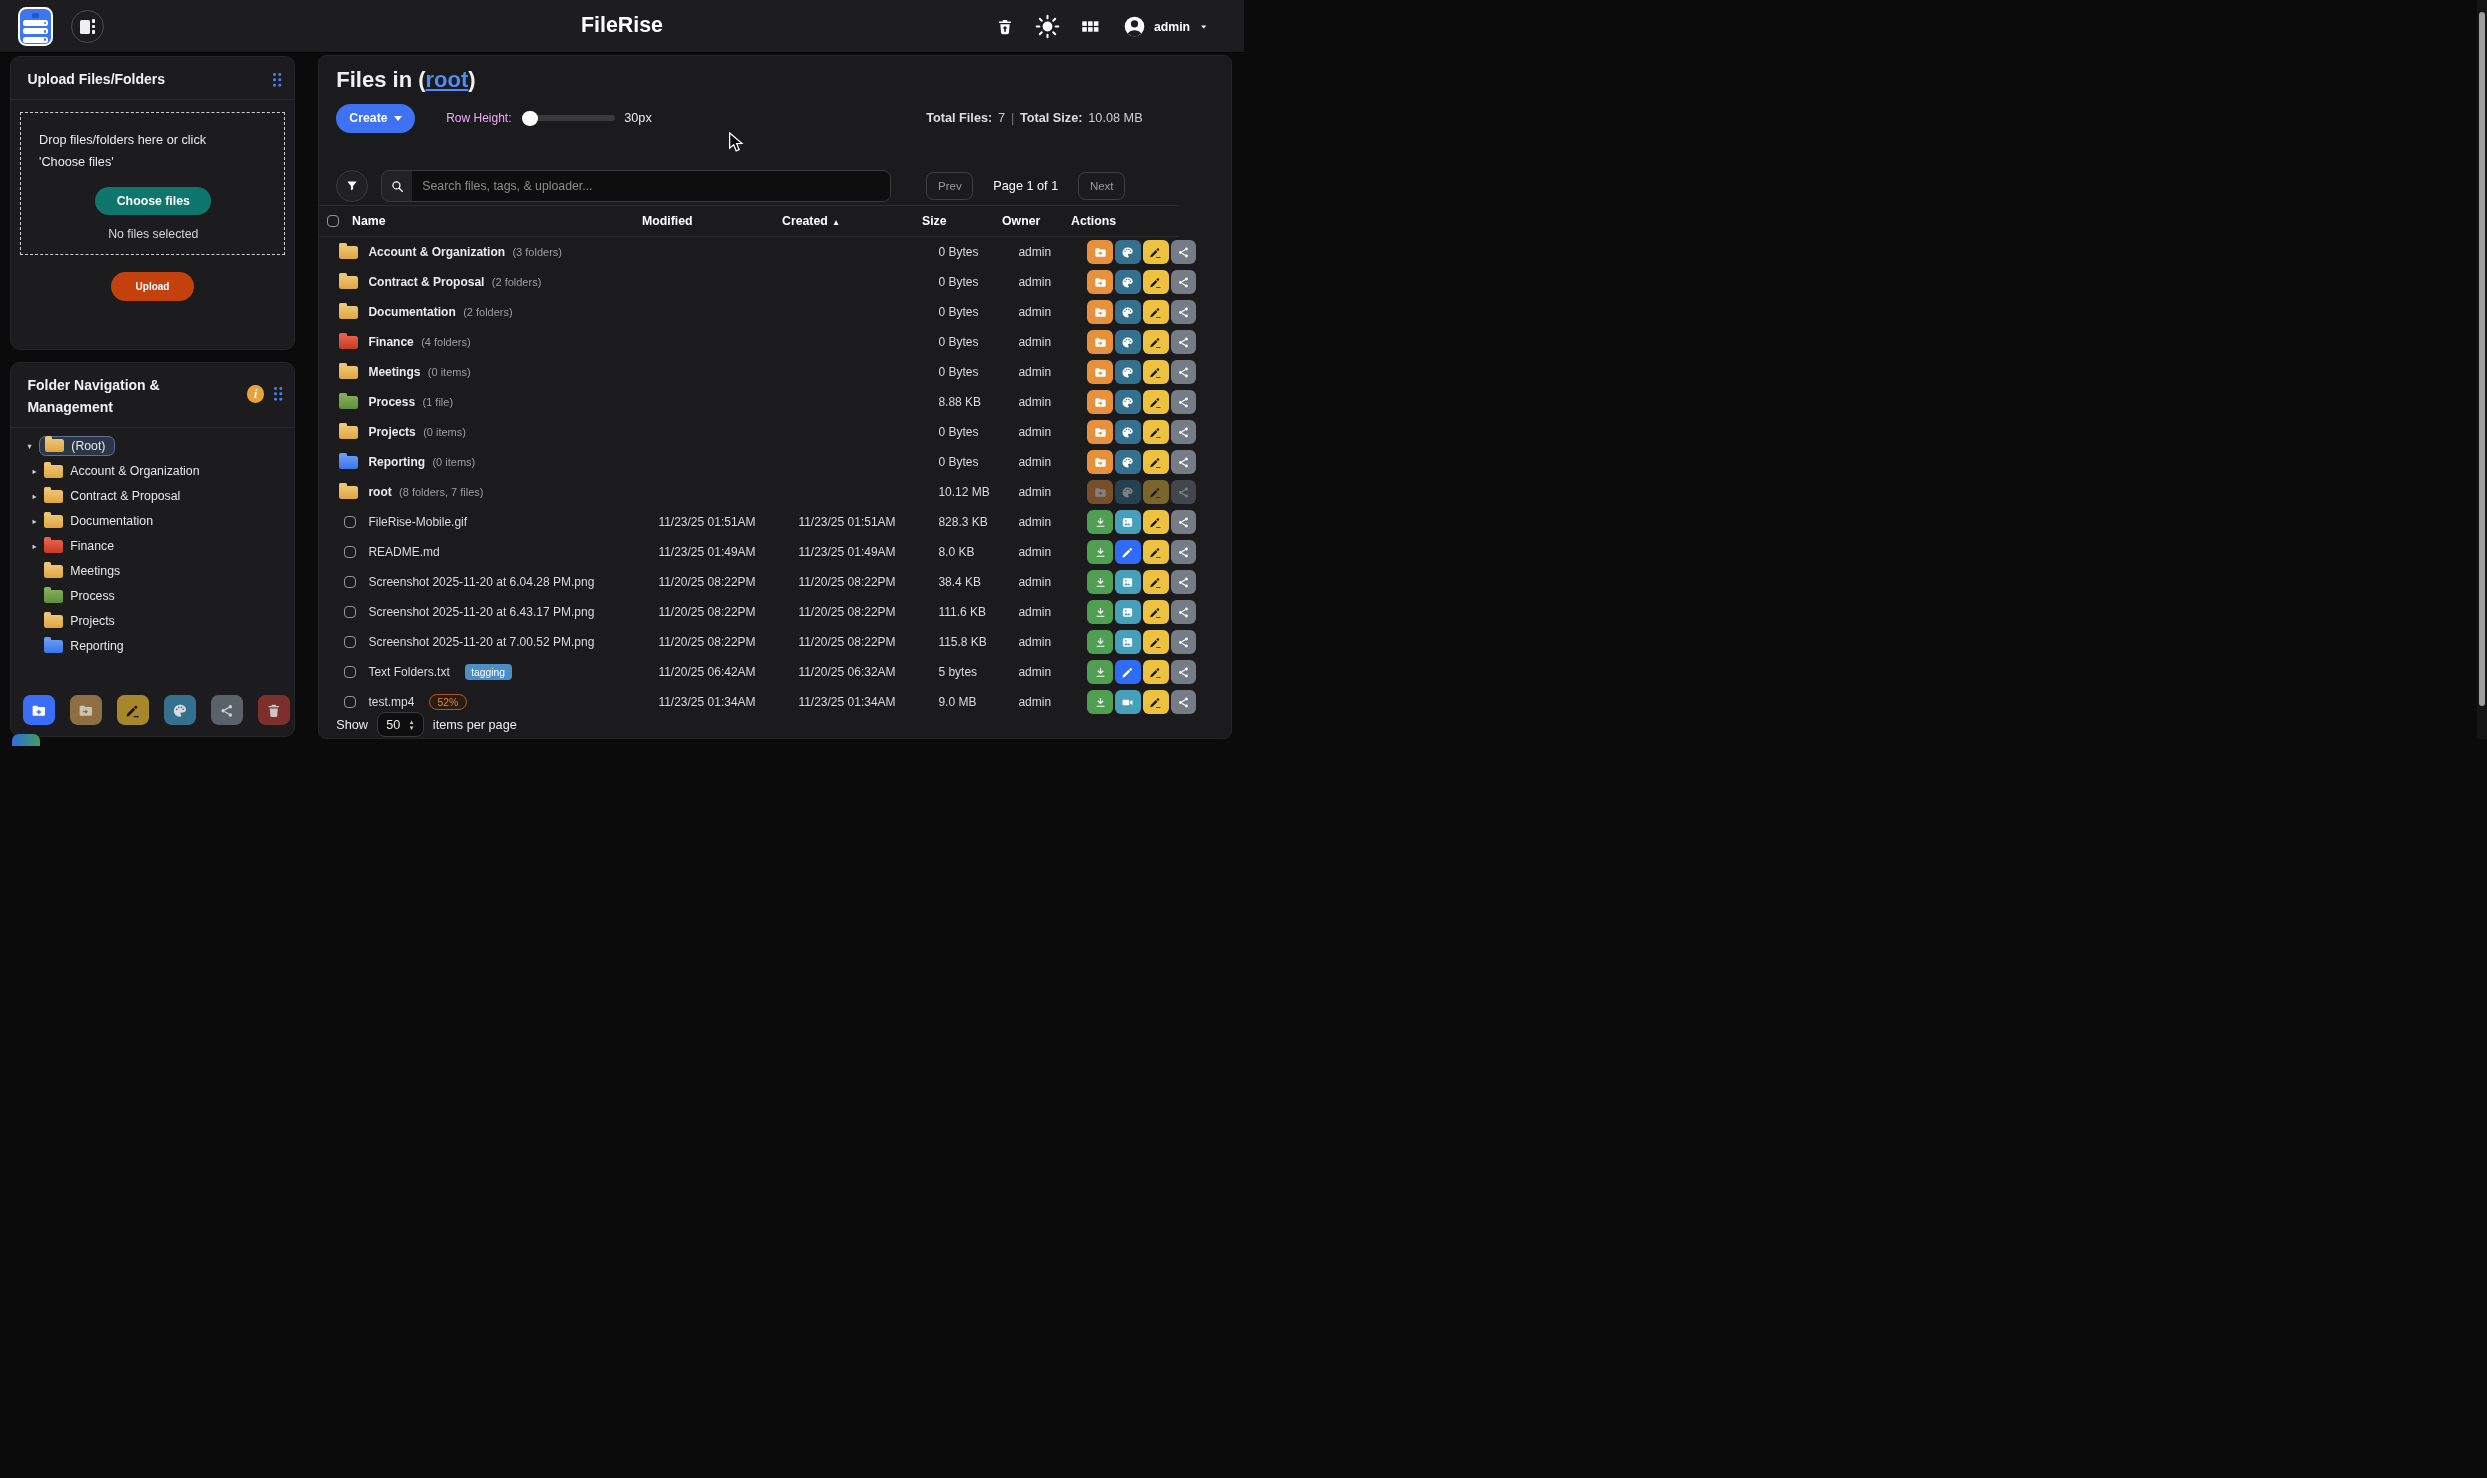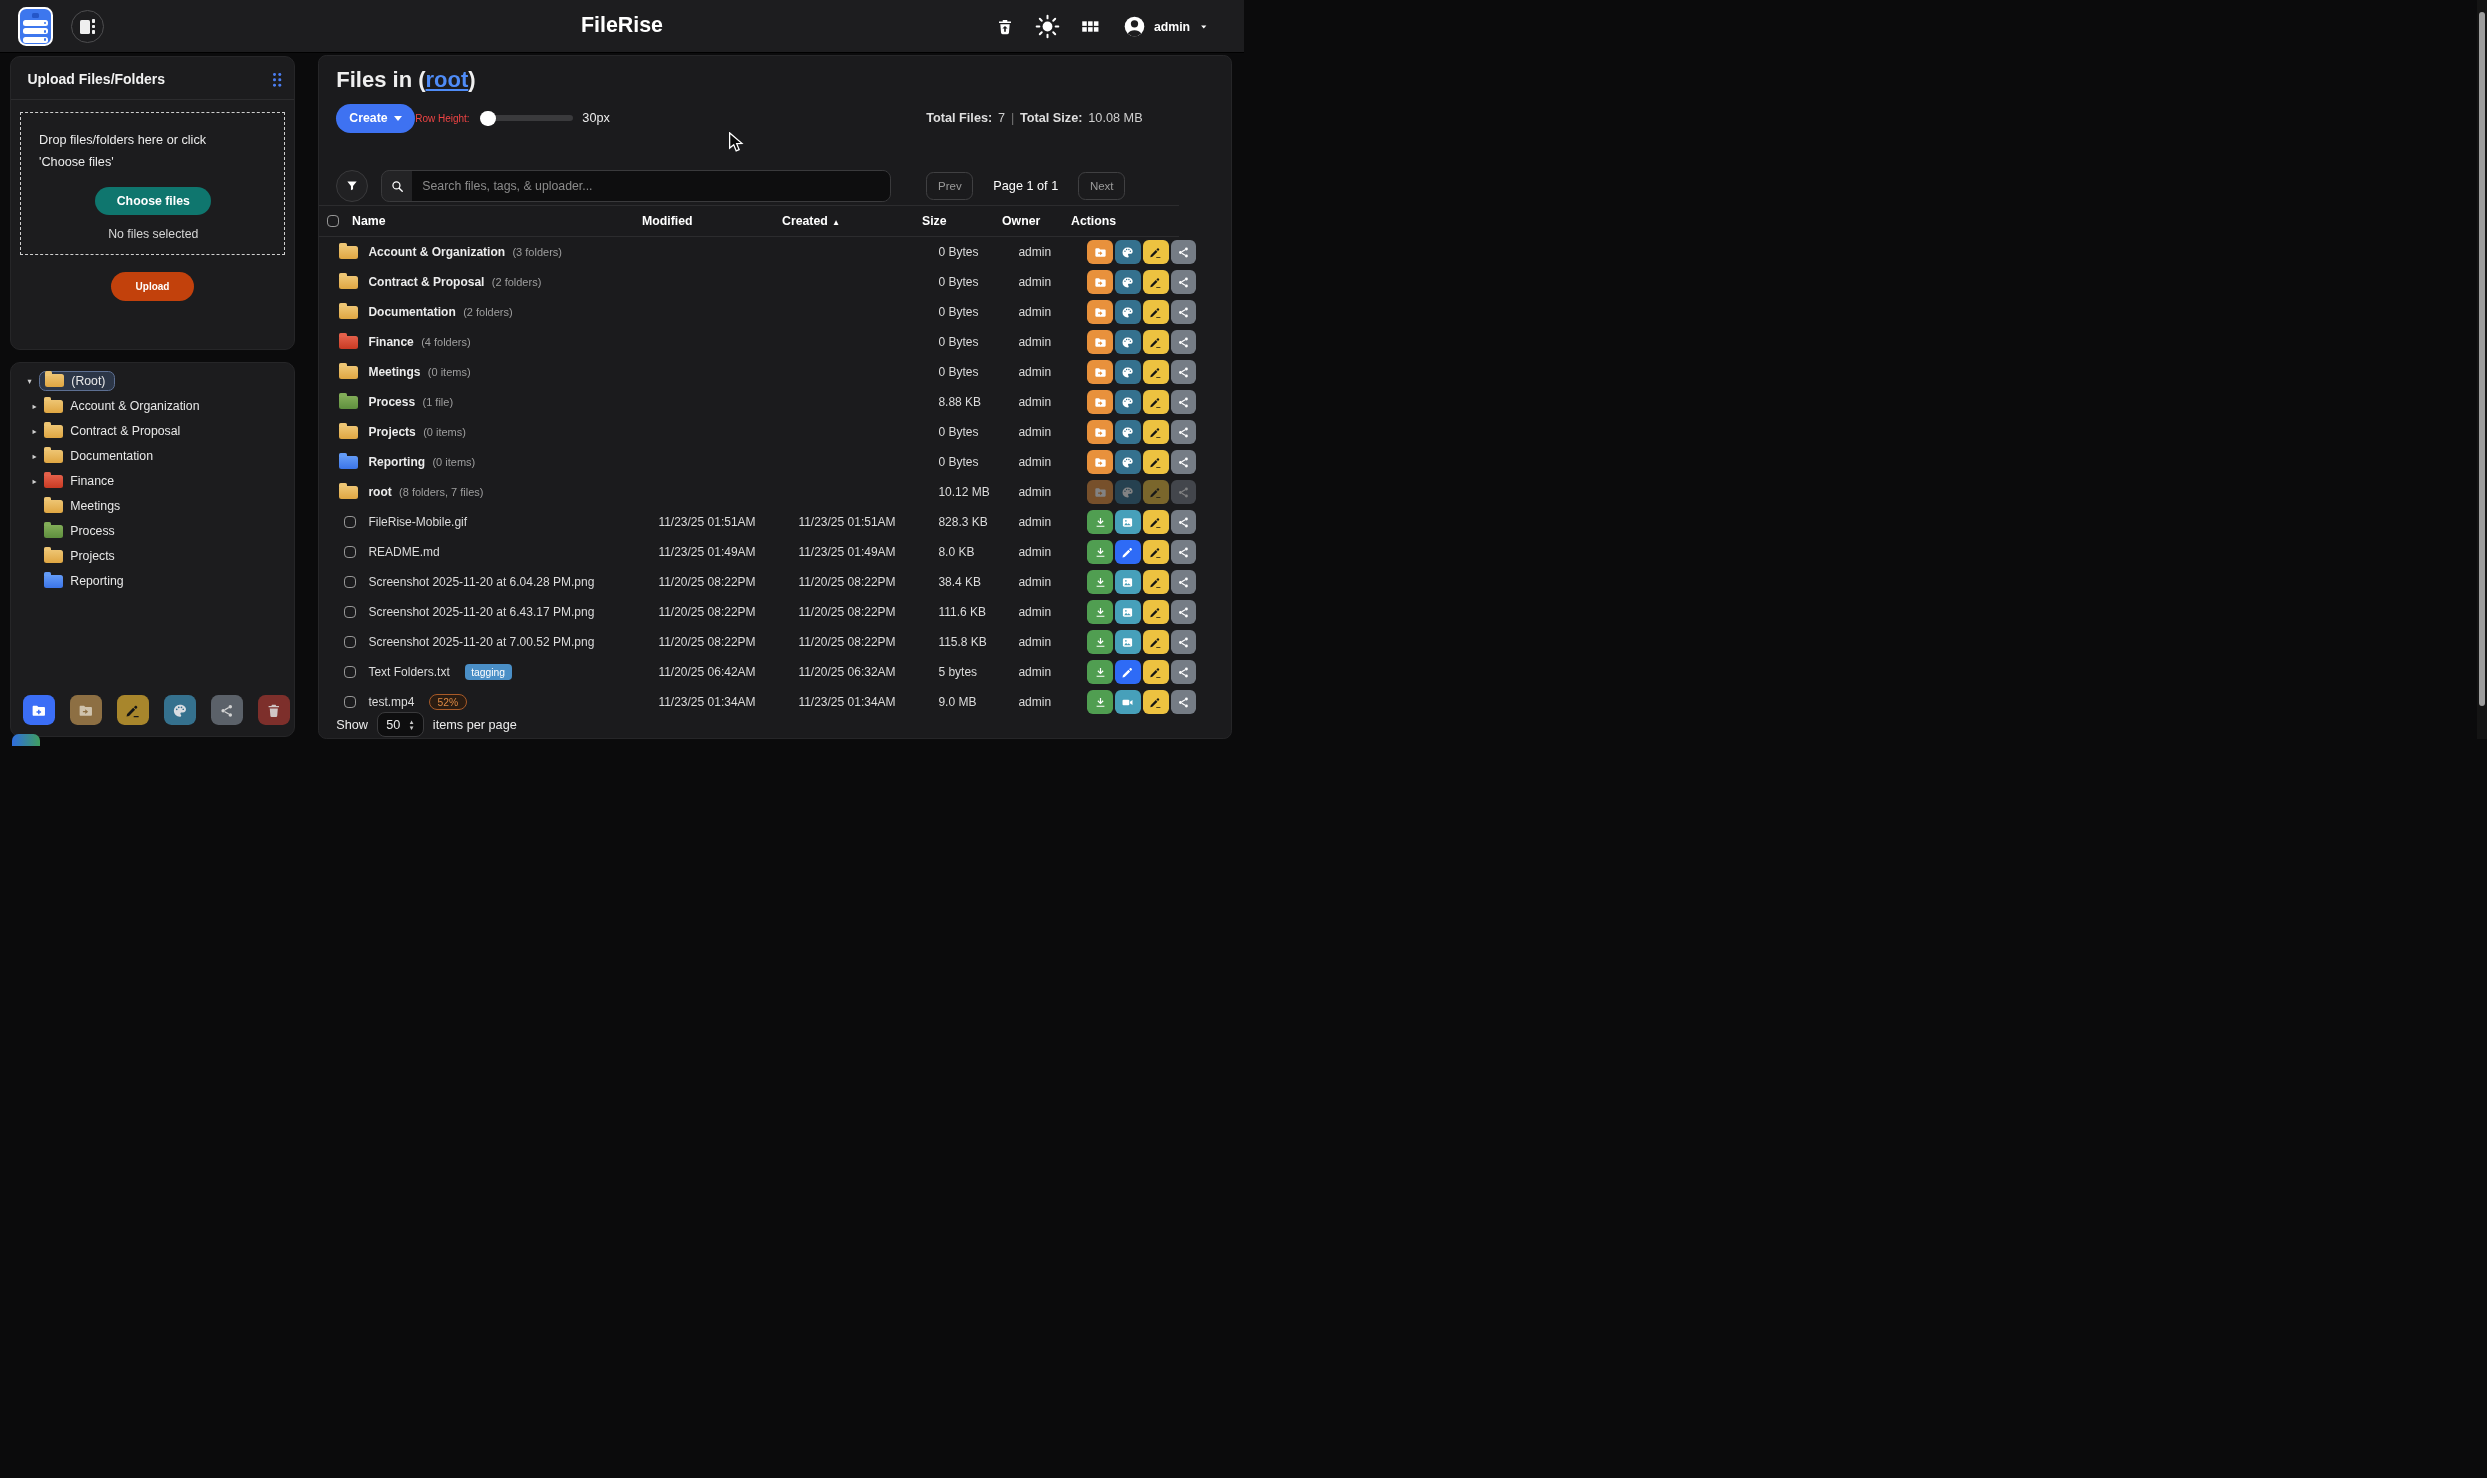--- a/index.html
+++ b/index.html
@@ -65,21 +65,21 @@
   .sbtn{width:32px;height:30px;border-radius:7.4px;display:flex;align-items:center;justify-content:center;cursor:pointer}
   .sbtn svg{width:15.6px;height:15.6px}
   .corner-chip{position:absolute;left:11.5px;top:734px;width:28px;height:11.5px;background:linear-gradient(90deg,#2f6de0,#3f9e5f);border-radius:6.6px 6.6px 0 0}
   
   .main{position:absolute;left:318px;top:55px;width:914px;height:684px;background:#1b1b1d;border:0.8px solid #262628;border-radius:8.2px}
   .heading{position:absolute;left:17.3px;top:10.7px;font-size:22px;font-weight:700;color:#efefef}
   .heading a{color:#4f8cf7;text-decoration:underline;cursor:pointer}
   .create-row{position:absolute;left:17.3px;top:47px;right:16.4px;height:30px;display:flex;align-items:center}
   .create-btn{height:29px;padding:0 13px;background:#3e72f2;border:none;border-radius:15px;color:#fff;font-weight:700;font-size:12.3px;display:flex;align-items:center;gap:6.6px;cursor:pointer}
   .caret-sm{width:0;height:0;border-left:4.1px solid transparent;border-right:4.1px solid transparent;border-top:5px solid #fff}
-  .rh-label{font-size:10px;color:#ef4444}
+  .rh-label{margin-left:31px;font-size:12px;color:#f0abfc}
   .slider{margin-left:10.7px;width:93px;height:5.8px;background:#3a3a3c;border-radius:3.3px;position:relative;cursor:pointer}
   .slider .knob{position:absolute;left:0;top:-4.5px;width:15.6px;height:15px;background:#fff;border-radius:7.4px}
   .rh-value{margin-left:9px;font-size:12.7px;color:#ececec}
   .totals{position:absolute;right:72px;top:0;height:30px;display:flex;align-items:center;gap:5.8px;font-size:12.7px;color:#cfcfcf}
   .totals b{color:#dedede}
   .search-row{position:absolute;left:17.3px;top:114px;right:16.4px;height:32px;display:flex;align-items:center}
   .filter-btn{width:32px;height:32px;border-radius:50%;border:0.8px solid #3a3a3c;background:#212123;display:flex;align-items:center;justify-content:center;cursor:pointer;flex:none}
   .search-group{margin-left:13px;width:510px;height:32px;border:0.8px solid #3a3a3c;border-radius:8.2px;background:#232325;display:flex;align-items:center;overflow:hidden}
   .search-group .mag{width:30px;display:flex;justify-content:center;flex:none}
   .search-group input{flex:1;height:100%;background:#0e0e0f;border:none;outline:none;color:#ddd;font-size:12.3px;padding:0 10px;font-family:"Liberation Sans",sans-serif}
@@ -209,20 +209,27 @@
       <div>Drop files/folders here or click</div>
       <div>'Choose files'</div>
     </div>
     <button class="choose-btn">Choose files</button>
     <div class="nofiles">No files selected</div>
   </div>
   <button class="upload-btn">Upload</button>
 </div>
 
 <div class="card folder-card">
+  <div class="card-head">
+    <div class="card-title" style="max-width:189px">Folder Navigation &amp; Management</div>
+    <div class="head-icons">
+      <span class="info-badge">i</span>
+      <span class="dots6" style="margin-top:0"></span>
+    </div>
+  </div>
   <div class="tree">
 
       <div class="titem" data-sel="true" data-lvl="0">
         <span class="tcaret">▾</span>
         <span class="tsel">
           <span class="ficon" data-icon="fo-y"></span>
           <span class="tlabel">(Root)</span>
         </span>
       </div>
 

